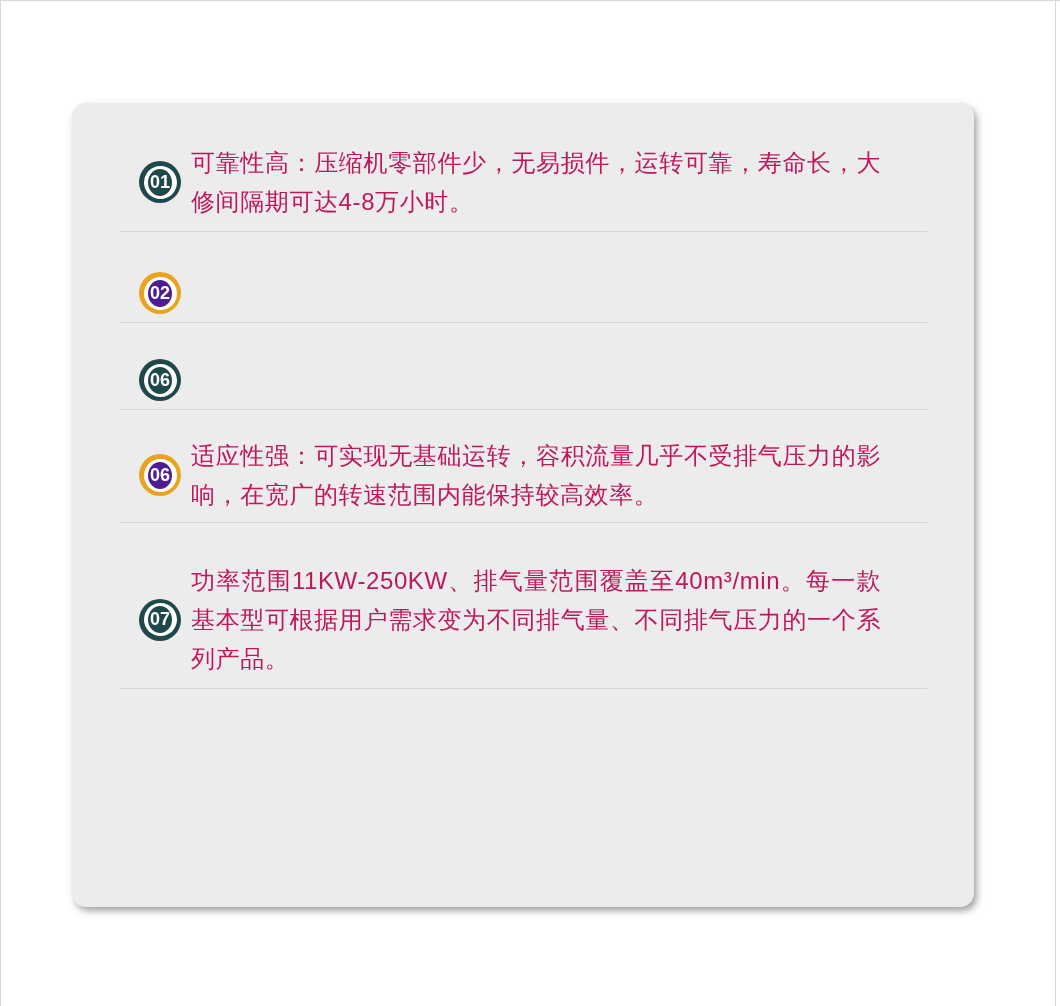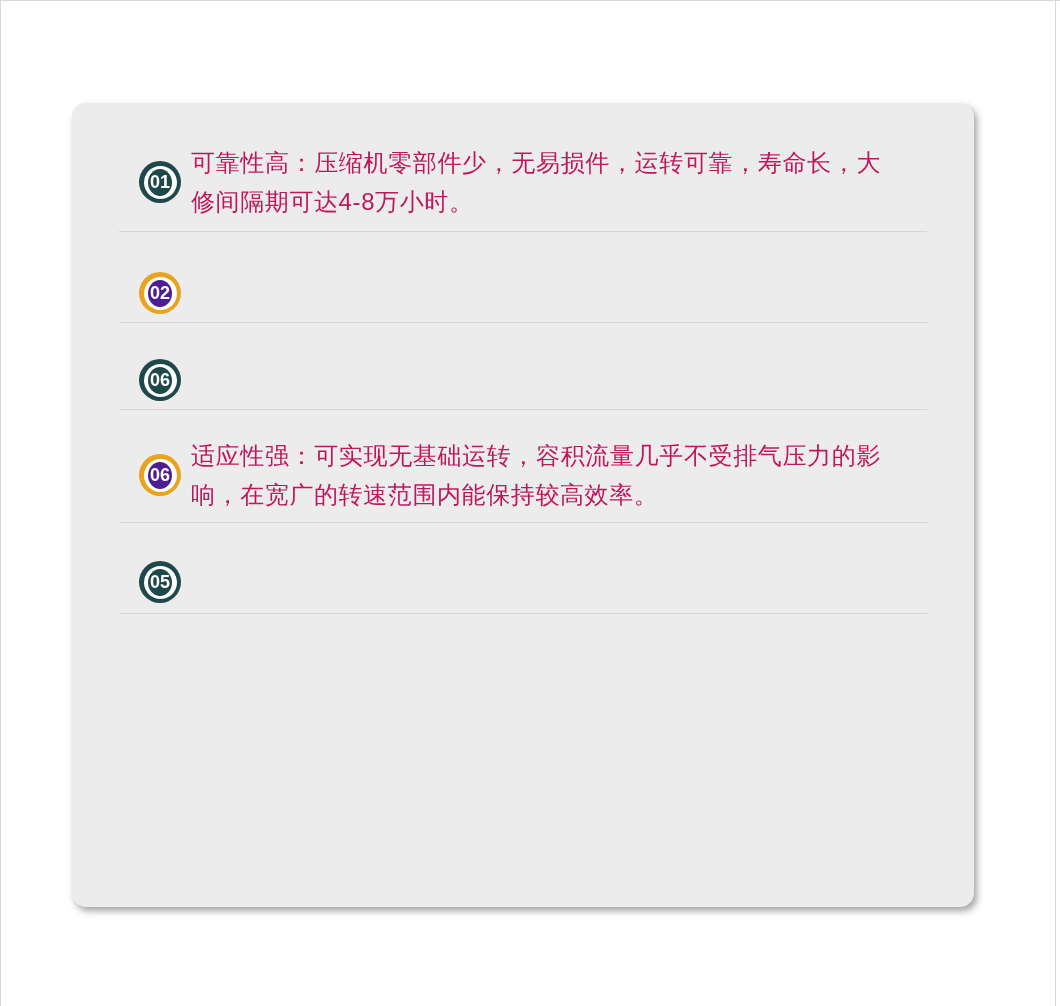--- a/index.html
+++ b/index.html
@@ -128,19 +128,20 @@
         <div class="badge-mid">
           <div class="badge-inner">06</div>
         </div>
       </div>
       <p class="item-text">适应性强：可实现无基础运转，容积流量几乎不受排气压力的影响，在宽广的转速范围内能保持较高效率。</p>
     </div>
 
     <div class="item">
       <div class="badge" data-variant="teal">
         <div class="badge-mid">
-          <div class="badge-inner">05</div>
+          <div class="badge-inner">07</div>
         </div>
       </div>
+      <p class="item-text">功率范围11KW-250KW、排气量范围覆盖至40m³/min。每一款基本型可根据用户需求变为不同排气量、不同排气压力的一个系列产品。</p>
     </div>
 
   </div>
 </div>
 
 </body></html>

